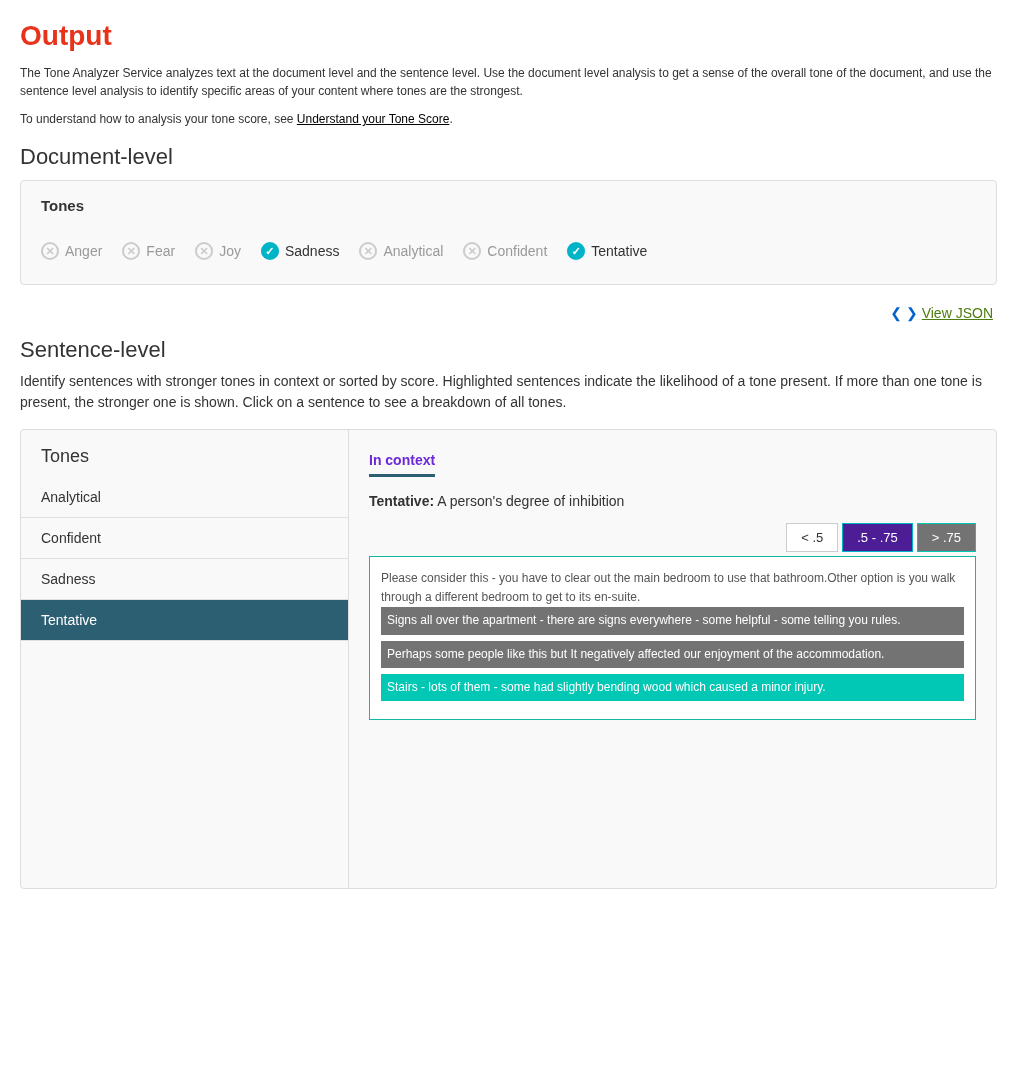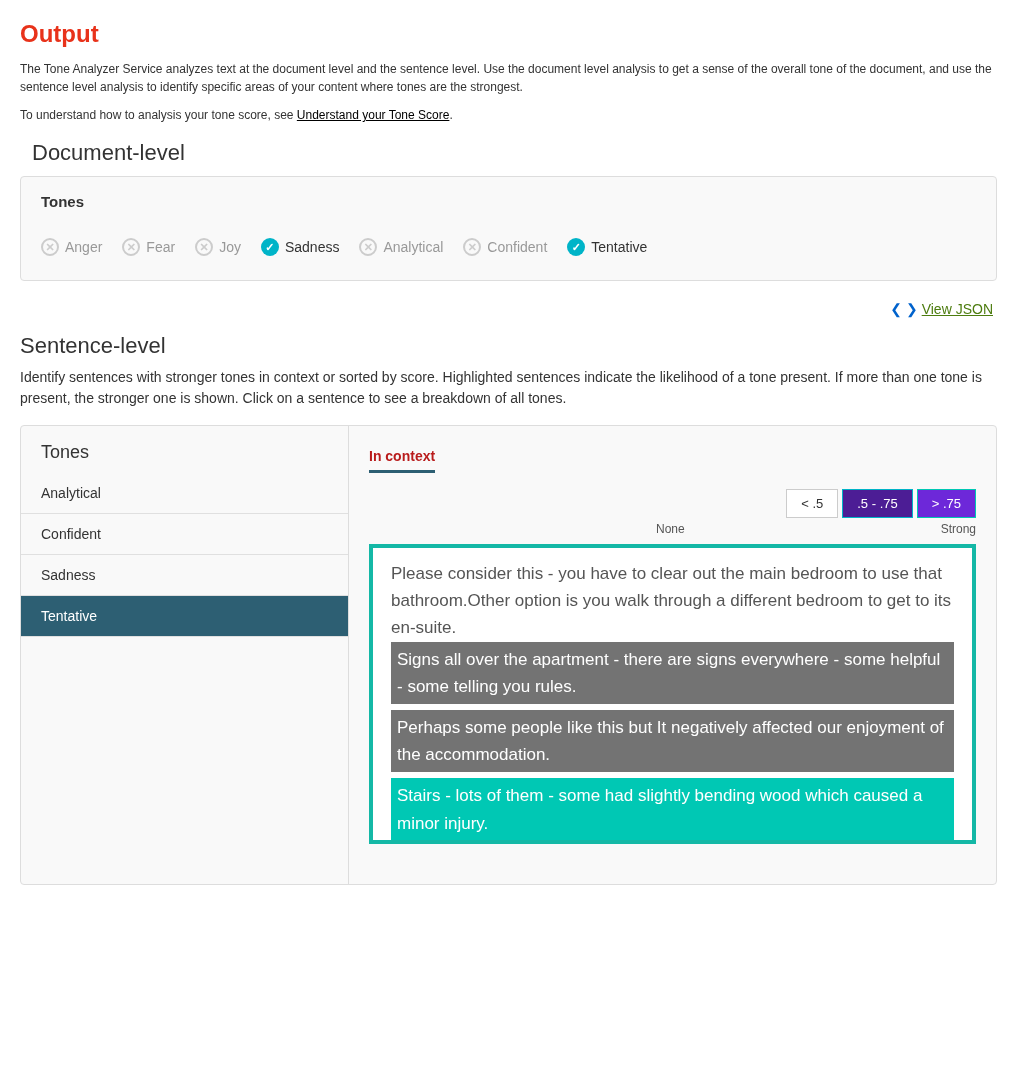--- a/index.html
+++ b/index.html
@@ -1,22 +1,22 @@
 <!DOCTYPE html>
 <html><head>
   <meta charset="utf-8">
   <style>
     * { box-sizing: border-box; margin: 0; padding: 0; }
     body { font-family: Arial, sans-serif; font-size: 14px; color: #333; background: #fff; padding: 20px; max-width: 1017px; }
 
-    h1.output-title { color: #e8321a; font-size: 24px; font-weight: bold; margin-bottom: 12px; }
+    h1.output-title { color: #e8321a; font-size: 28px; font-weight: bold; margin-bottom: 12px; }
     .description { font-size: 12px; color: #333; line-height: 1.5; margin-bottom: 10px; }
     .tone-link { color: #000000; text-decoration: underline; }
 
-    h2.section-title { font-size: 22px; font-weight: normal; margin: 16px 12px 10px; }
+    h2.section-title { font-size: 22px; font-weight: normal; margin: 16px 0 10px; }
 
     .document-level-box {
       border: 1px solid #ddd;
       border-radius: 4px;
       background: #f9f9f9;
       padding: 16px 20px;
       margin-bottom: 20px;
     }
     .tones-label { font-weight: bold; font-size: 15px; margin-bottom: 20px; display: block; }
 
@@ -62,47 +62,47 @@
     }
     .sidebar-item.active { background: #2d5f73; color: #fff; }
 
     .main-panel { flex: 1; padding: 16px 20px; overflow: hidden; }
     .tab-bar { border-bottom: 2px solid transparent; margin-bottom: 16px; }
     .tab-item {
       display: inline-block;
       padding: 6px 0;
       margin-right: 20px;
       font-size: 14px;
-      color: #b91c1c;
+      color: #6d28d9;
       cursor: pointer;
       border-bottom: 3px solid transparent;
       margin-bottom: -2px;
     }
     .tab-item.active { border-bottom: 3px solid #2d5f73; font-weight: bold; }
 
     .tone-description { font-size: 14px; margin-bottom: 14px; color: #333; }
     .tone-description strong { font-weight: bold; }
     .score-btn {
       padding: 6px 14px;
       border: 1px solid #ccc;
       background: #fff;
       font-size: 13px;
       cursor: pointer;
       color: #333;
     }
     .score-btn.mid { background: #4c1d95; color: #fff; border-color: #00b4c8; }
-    .score-btn.high { background: #6d28d9; color: #fff; border-color: #00c8b4; }
+    .score-btn.high { background: #737373; color: #fff; border-color: #00c8b4; }
 
     .sentences-container {
-      border: 4px solid #14b8a6;
+      border: 1px solid #14b8a6;
       background: #fff;
-      padding: 12px 18px;
+      padding: 12px 11px;
       max-height: 300px;
       overflow-y: auto;
-      font-size: 17px;
+      font-size: 12px;
       line-height: 1.6;
     }
     .sentence { margin-bottom: 10px; color: #555; }
     .sentence.highlighted-mid { background: #737373; color: #fff; padding: 4px 6px; display: block; margin-bottom: 6px; }
     .sentence.highlighted-high { background: #00c8b4; color: #fff; padding: 4px 6px; display: block; margin-bottom: 6px; }
 
     .score-legend-row {
       display: flex;
       justify-content: flex-end;
       align-items: center;
@@ -184,24 +184,23 @@
         <div class="sidebar-item">Analytical</div>
         <div class="sidebar-item">Confident</div>
         <div class="sidebar-item">Sadness</div>
         <div class="sidebar-item active">Tentative</div>
       </div>
   </div>
   <div class="main-panel">
     <div class="tab-bar">
       <span class="tab-item active">In context</span>
     </div>
+    <p class="tone-description">
+      <strong>Tentative:</strong><span> A person's degree of inhibition</span>
+    </p>
     <div class="score-legend-row" id="score-buttons">
         <button class="score-btn low">&lt; .5</button>
         <button class="score-btn mid">.5 - .75</button>
         <button class="score-btn high">&gt; .75</button>
       </div>
-    <div class="none-strong-row">
-      <span>None</span>
-      <span>Strong</span>
-    </div>
     <div class="sentences-container" id="sentences-list"><span class="sentence">Please consider this - you have to clear out the main bedroom to use that bathroom.</span><span class="sentence">Other option is you walk through a different bedroom to get to its en-suite.</span><span class="sentence highlighted-mid">Signs all over the apartment - there are signs everywhere - some helpful - some telling you rules.</span><span class="sentence highlighted-mid">Perhaps some people like this but It negatively affected our enjoyment of the accommodation.</span><span class="sentence highlighted-high">Stairs - lots of them - some had slightly bending wood which caused a minor injury.</span></div>
   </div>
 </div>
 
 </body></html>

